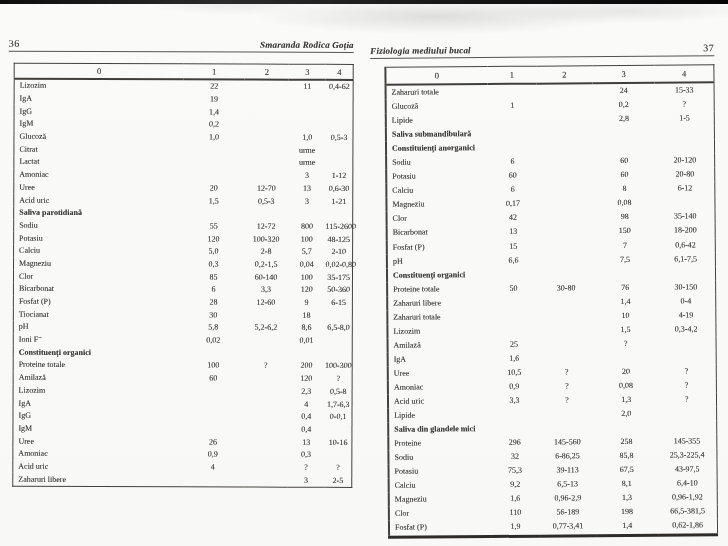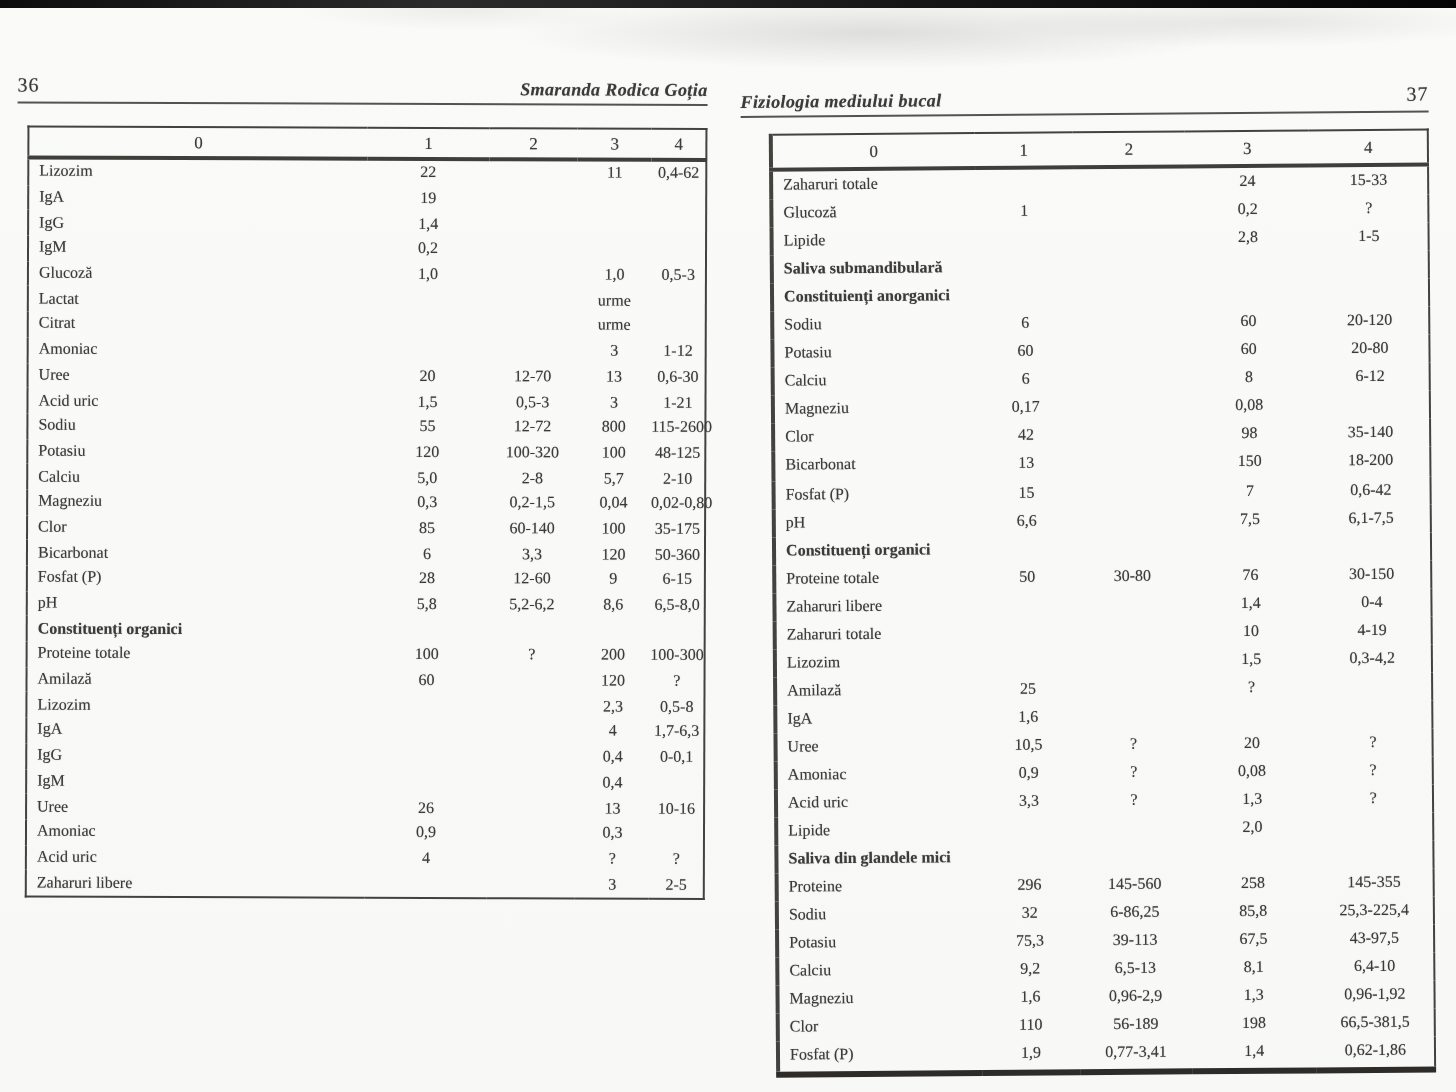--- a/index.html
+++ b/index.html
@@ -119,28 +119,28 @@
             <td></td>
           </tr>
           <tr>
             <td class="lbl">Glucoză</td>
             <td>1,0</td>
             <td></td>
             <td>1,0</td>
             <td>0,5-3</td>
           </tr>
           <tr>
+            <td class="lbl">Citrat</td>
+            <td></td>
+            <td></td>
+            <td>urme</td>
+            <td></td>
+          </tr>
+          <tr>
             <td class="lbl">Lactat</td>
-            <td></td>
-            <td></td>
-            <td>urme</td>
-            <td></td>
-          </tr>
-          <tr>
-            <td class="lbl">Citrat</td>
             <td></td>
             <td></td>
             <td>urme</td>
             <td></td>
           </tr>
           <tr>
             <td class="lbl">Amoniac</td>
             <td></td>
             <td></td>
             <td>3</td>
@@ -153,20 +153,23 @@
             <td>13</td>
             <td>0,6-30</td>
           </tr>
           <tr>
             <td class="lbl">Acid uric</td>
             <td>1,5</td>
             <td>0,5-3</td>
             <td>3</td>
             <td>1-21</td>
           </tr>
+          <tr class="section">
+            <td colspan="5" class="lbl">Saliva parotidiană</td>
+          </tr>
           <tr>
             <td class="lbl">Sodiu</td>
             <td>55</td>
             <td>12-72</td>
             <td>800</td>
             <td>115-2600</td>
           </tr>
           <tr>
             <td class="lbl">Potasiu</td>
             <td>120</td>
@@ -203,25 +206,39 @@
             <td>50-360</td>
           </tr>
           <tr>
             <td class="lbl">Fosfat (P)</td>
             <td>28</td>
             <td>12-60</td>
             <td>9</td>
             <td>6-15</td>
           </tr>
           <tr>
+            <td class="lbl">Tiocianat</td>
+            <td>30</td>
+            <td></td>
+            <td>18</td>
+            <td></td>
+          </tr>
+          <tr>
             <td class="lbl">pH</td>
             <td>5,8</td>
             <td>5,2-6,2</td>
             <td>8,6</td>
             <td>6,5-8,0</td>
+          </tr>
+          <tr>
+            <td class="lbl">Ioni F⁻</td>
+            <td>0,02</td>
+            <td></td>
+            <td>0,01</td>
+            <td></td>
           </tr>
           <tr class="section">
             <td colspan="5" class="lbl">Constituenți organici</td>
           </tr>
           <tr>
             <td class="lbl">Proteine totale</td>
             <td>100</td>
             <td>?</td>
             <td>200</td>
             <td>100-300</td>

